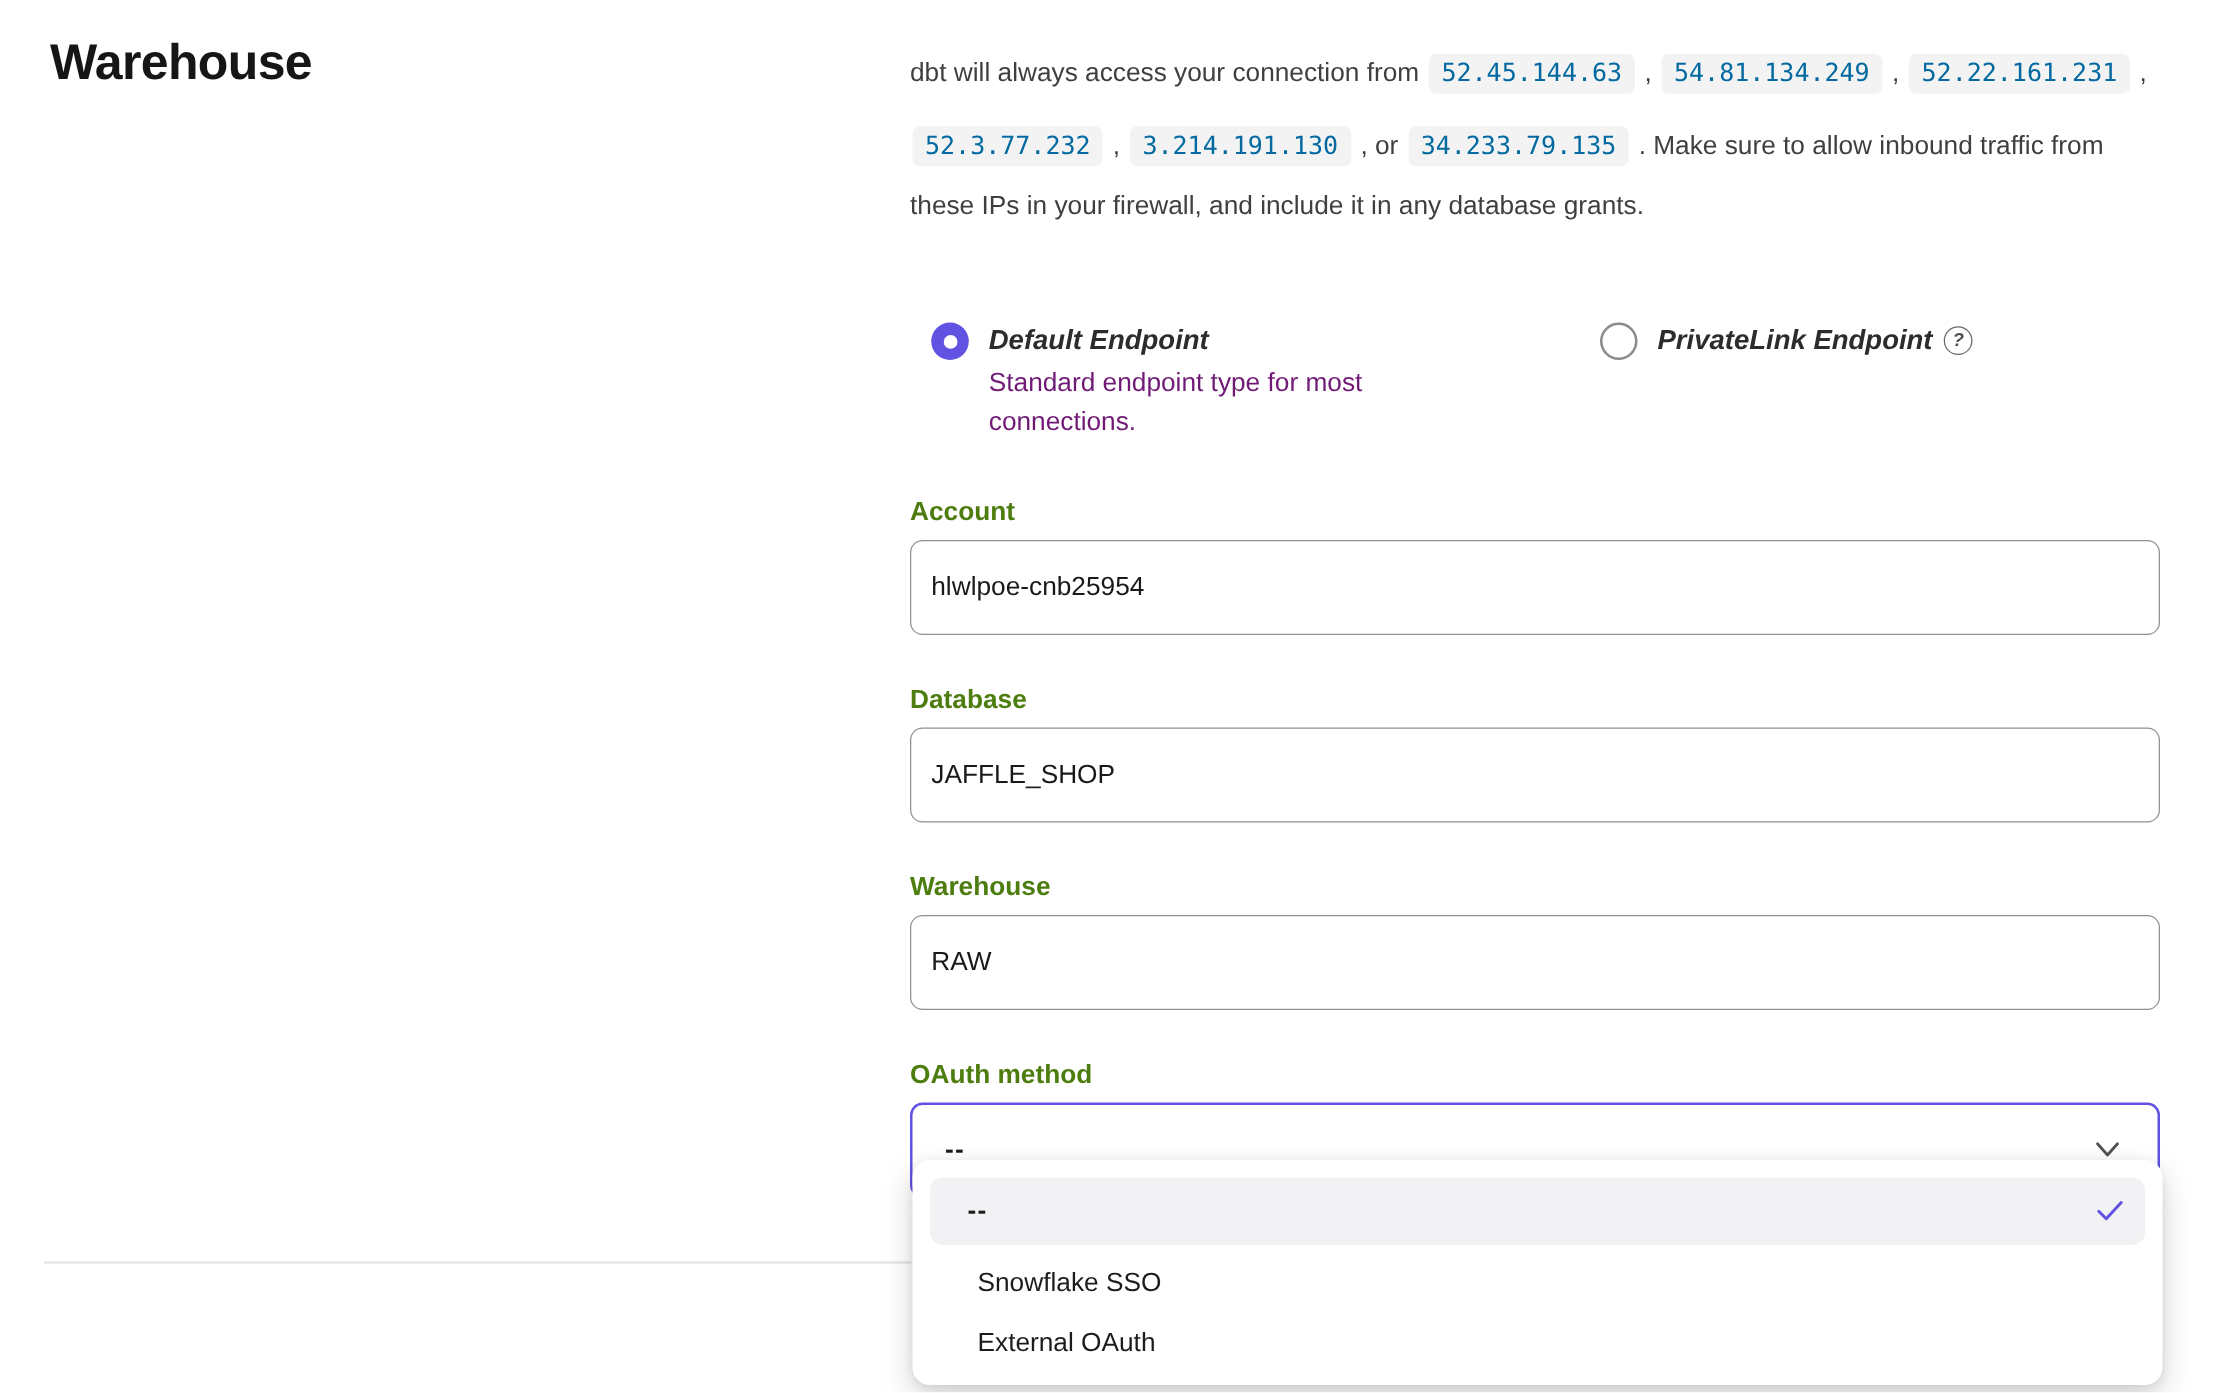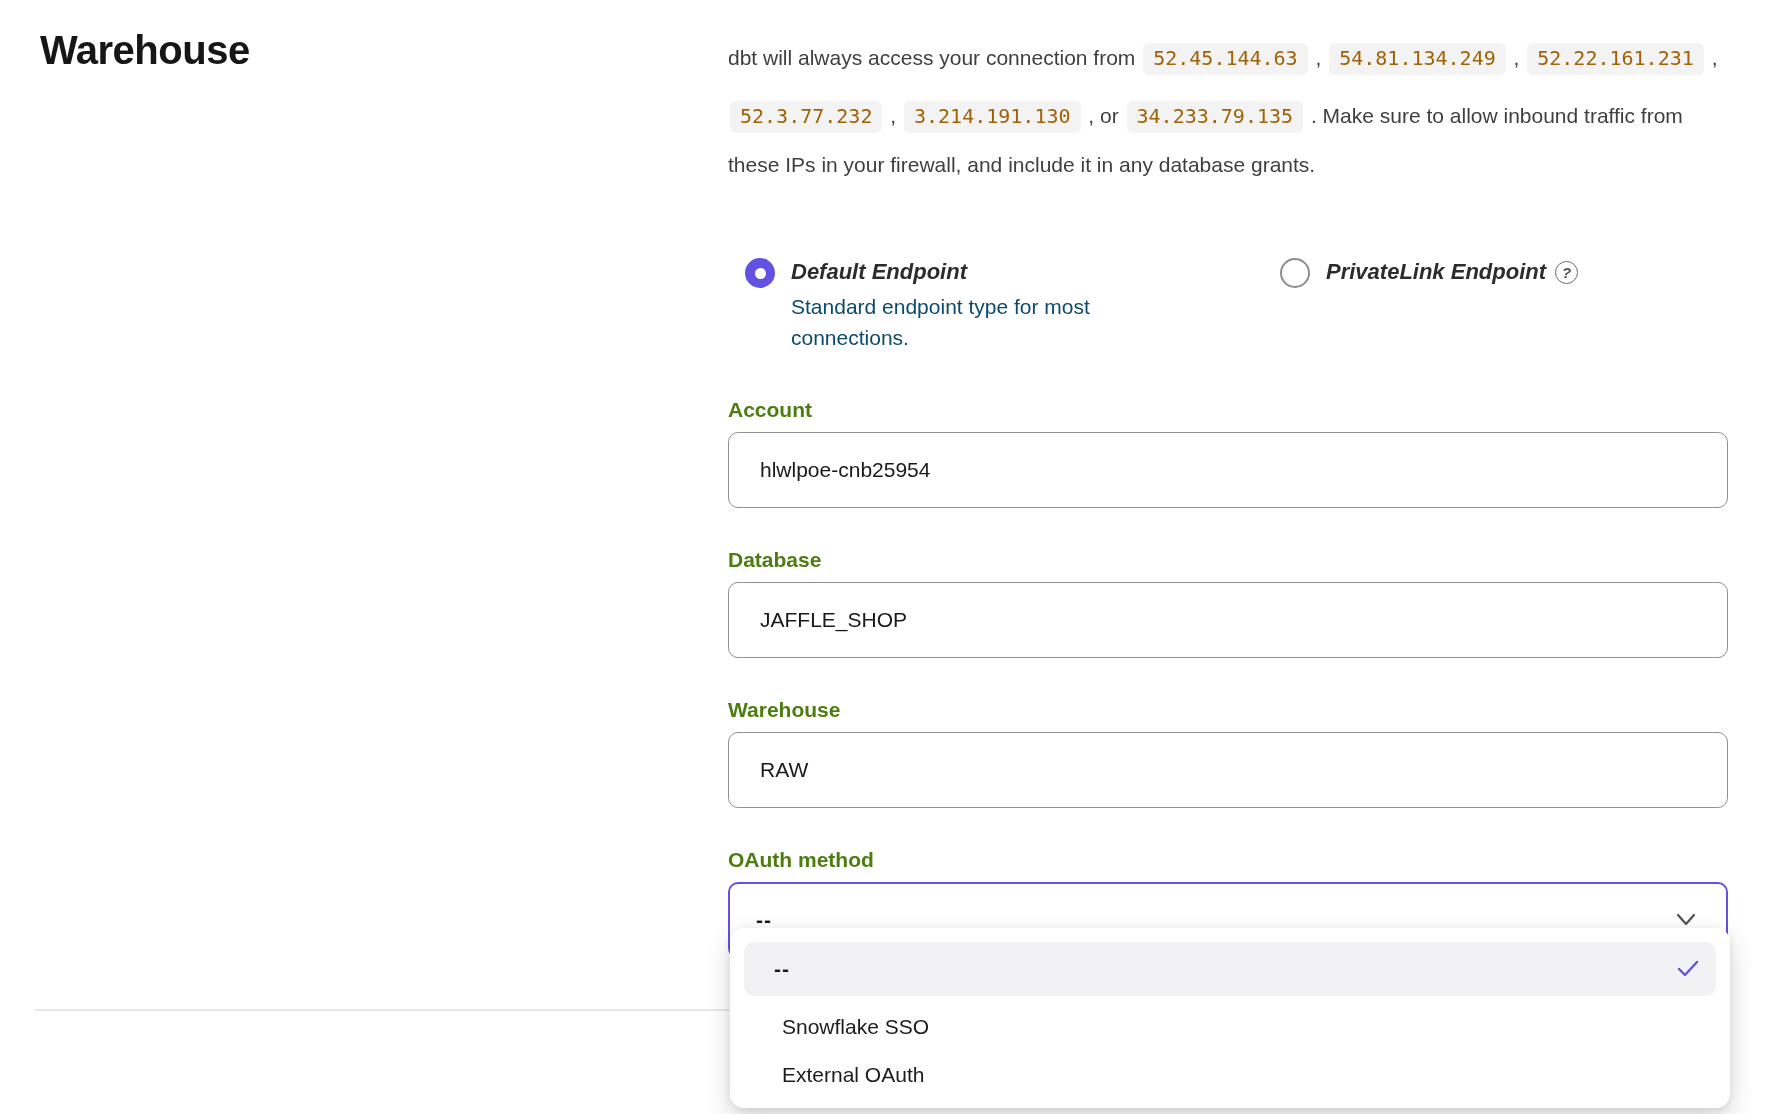--- a/index.html
+++ b/index.html
@@ -12,21 +12,21 @@
   }
 
   .right-col { position:absolute; left:728px; top:30px; width:1000px; }
 
   .intro {
     font-size:21px; line-height:38px; color:#3f3f42;
   }
   .ip-chip {
     display:inline-block; background:#f3f3f3; border-radius:6px;
     padding:0px 10px 2px 10px; margin:13px 2px;
-    font-family:"DejaVu Sans Mono", monospace; font-size:20px; color:#a16207;
+    font-family:"DejaVu Sans Mono", monospace; font-size:20px; color:#0369a1;
     line-height:30px; vertical-align:baseline;
   }
 
   .endpoint-row { display:flex; margin-top:72px; }
   .endpoint-option { display:flex; align-items:flex-start; }
   .endpoint-option.first { margin-left:17px; width:535px; }
   .radio {
     flex:0 0 auto; width:30px; height:30px; border-radius:50%;
     border:2px solid #8d8d91; background:#fff; margin-top:2px;
     position:relative;
@@ -37,32 +37,32 @@
     margin:-5.5px 0 0 -5.5px; border-radius:50%; background:#fff;
   }
   .endpoint-texts { margin-left:16px; }
   .endpoint-label-line { display:flex; align-items:center;font-style:italic; }
   .endpoint-label { font-size:22px; font-weight:700; color:#2c2c2e; line-height:32px; }
   .help-icon {
     display:inline-flex; align-items:center; justify-content:center;
     width:23px; height:23px; border:1.5px solid #6b6b6e; border-radius:50%;
     color:#4f4f52; font-size:15px; font-weight:600; margin-left:9px;
   }
-  .endpoint-desc { font-size:21px; color:#0c4a6e; line-height:31px; margin-top:3px; }
+  .endpoint-desc { font-size:21px; color:#701a75; line-height:31px; margin-top:3px; }
   .endpoint-option.first .endpoint-desc { width:350px; }
   .endpoint-option.second .endpoint-desc { width:260px; }
 
   .field { margin-top:39px; }
   .field.account { margin-top:44px; }
   .field-label { font-size:21px; font-weight:600; color:#4d7c0f; line-height:26px; }
   .text-input {
     display:block; width:1000px; height:76px; margin-top:9px;
     border:1.5px solid #909095; border-radius:10px; background:#fff;
     font-family:"Liberation Sans", sans-serif;
-    font-size:21px; color:#19191b; padding:0 31px; outline:none;
+    font-size:21px; color:#19191b; padding:0 16px; outline:none;
   }
 
   .select-box {
     position:relative; width:1000px; height:76px; margin-top:9px;
     border:2.5px solid var(--accent); border-radius:10px; background:#fff;
     display:flex; align-items:center; padding:0 26px; cursor:pointer;
   }
   .select-value { font-size:21px; color:#19191b; font-weight:600; letter-spacing:1px; }
   .chevron-down { position:absolute; right:30px; top:29px; }
 

